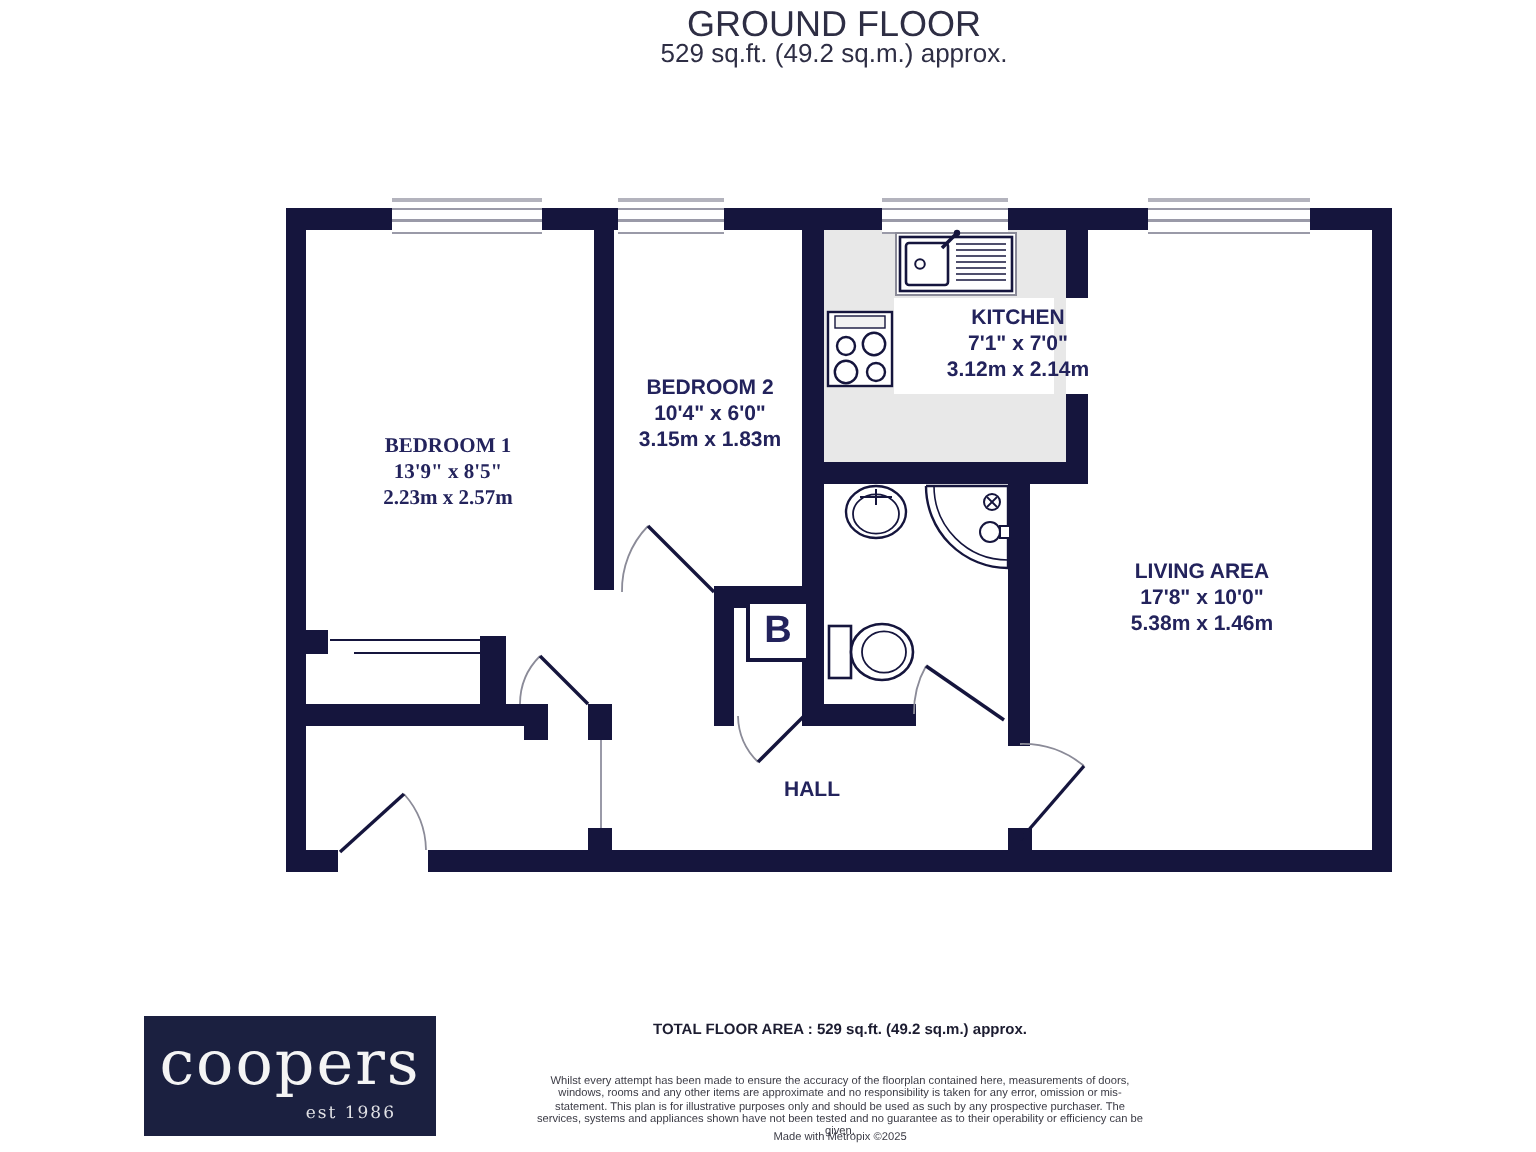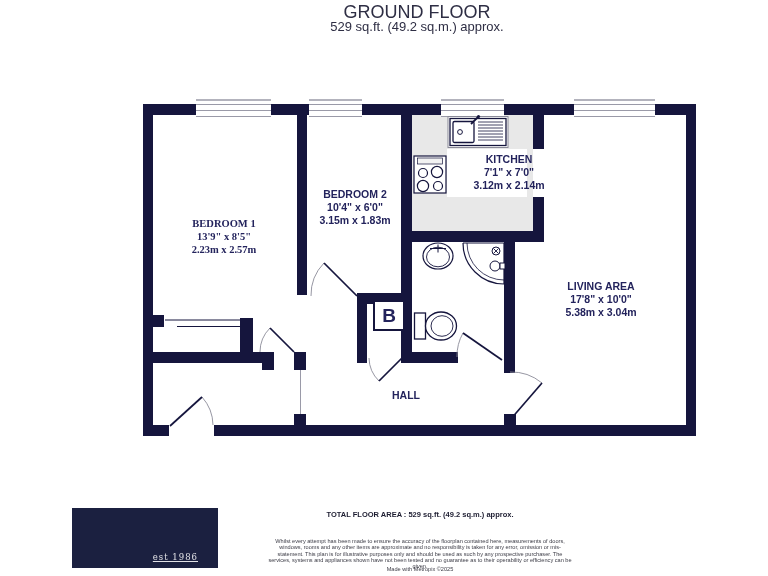--- a/index.html
+++ b/index.html
@@ -41,21 +41,21 @@
   .logo{
     position:absolute;left:72px;top:508px;width:146px;height:60px;
     background:var(--logobg);color:#f4f4f4;
   }
   .logo .name{
     position:absolute;left:0;right:0;top:6px;text-align:center;
     font-family:"DejaVu Serif", serif;font-size:31px;font-weight:normal;letter-spacing:1px;
   }
   .logo .est{
     position:absolute;right:20px;top:44px;font-family:"DejaVu Serif", serif;
-    font-size:8.5px;color:#e2e2e6;letter-spacing:1px;text-decoration:underline;
+    font-size:8.5px;color:#e2e2e6;letter-spacing:1px;
   }
   .footer-total{
     position:absolute;left:420px;top:510px;transform:translateX(-50%);
     font-size:7.5px;font-weight:bold;color:#1c1c30;white-space:nowrap;
   }
   .footer-disc{
     position:absolute;left:420px;top:538px;transform:translateX(-50%);
     width:304px;font-size:5.6px;line-height:6.3px;color:#3c3c46;text-align:center;
   }
   .footer-credit{
@@ -202,26 +202,27 @@
     <div>3.15m  x 1.83m</div>
   </div>
   <div class="room-label" style="left:487px;top:153px;margin-left:22px;">
     <div>KITCHEN</div>
     <div>7'1"  x 7'0"</div>
     <div>3.12m  x 2.14m</div>
   </div>
   <div class="room-label" style="left:601px;top:280px;">
     <div>LIVING AREA</div>
     <div>17'8"  x 10'0"</div>
-    <div>5.38m  x 3.04m</div>
+    <div>5.38m  x 1.46m</div>
   </div>
   <div class="room-label" style="left:406px;top:389px;">
     <div>HALL</div>
   </div>
 </div>
 
 <div class="logo">
+  <div class="name">coopers</div>
   <div class="est">est 1986</div>
 </div>
 
 <div class="footer-total">TOTAL FLOOR AREA : 529 sq.ft. (49.2 sq.m.) approx.</div>
 <div class="footer-disc">Whilst every attempt has been made to ensure the accuracy of the floorplan contained here, measurements of doors, windows, rooms and any other items are approximate and no responsibility is taken for any error, omission or mis-statement. This plan is for illustrative purposes only and should be used as such by any prospective purchaser. The services, systems and appliances shown have not been tested and no guarantee as to their operability or efficiency can be given.</div>
 <div class="footer-credit">Made with Metropix ©2025</div>
 
 </body></html>

